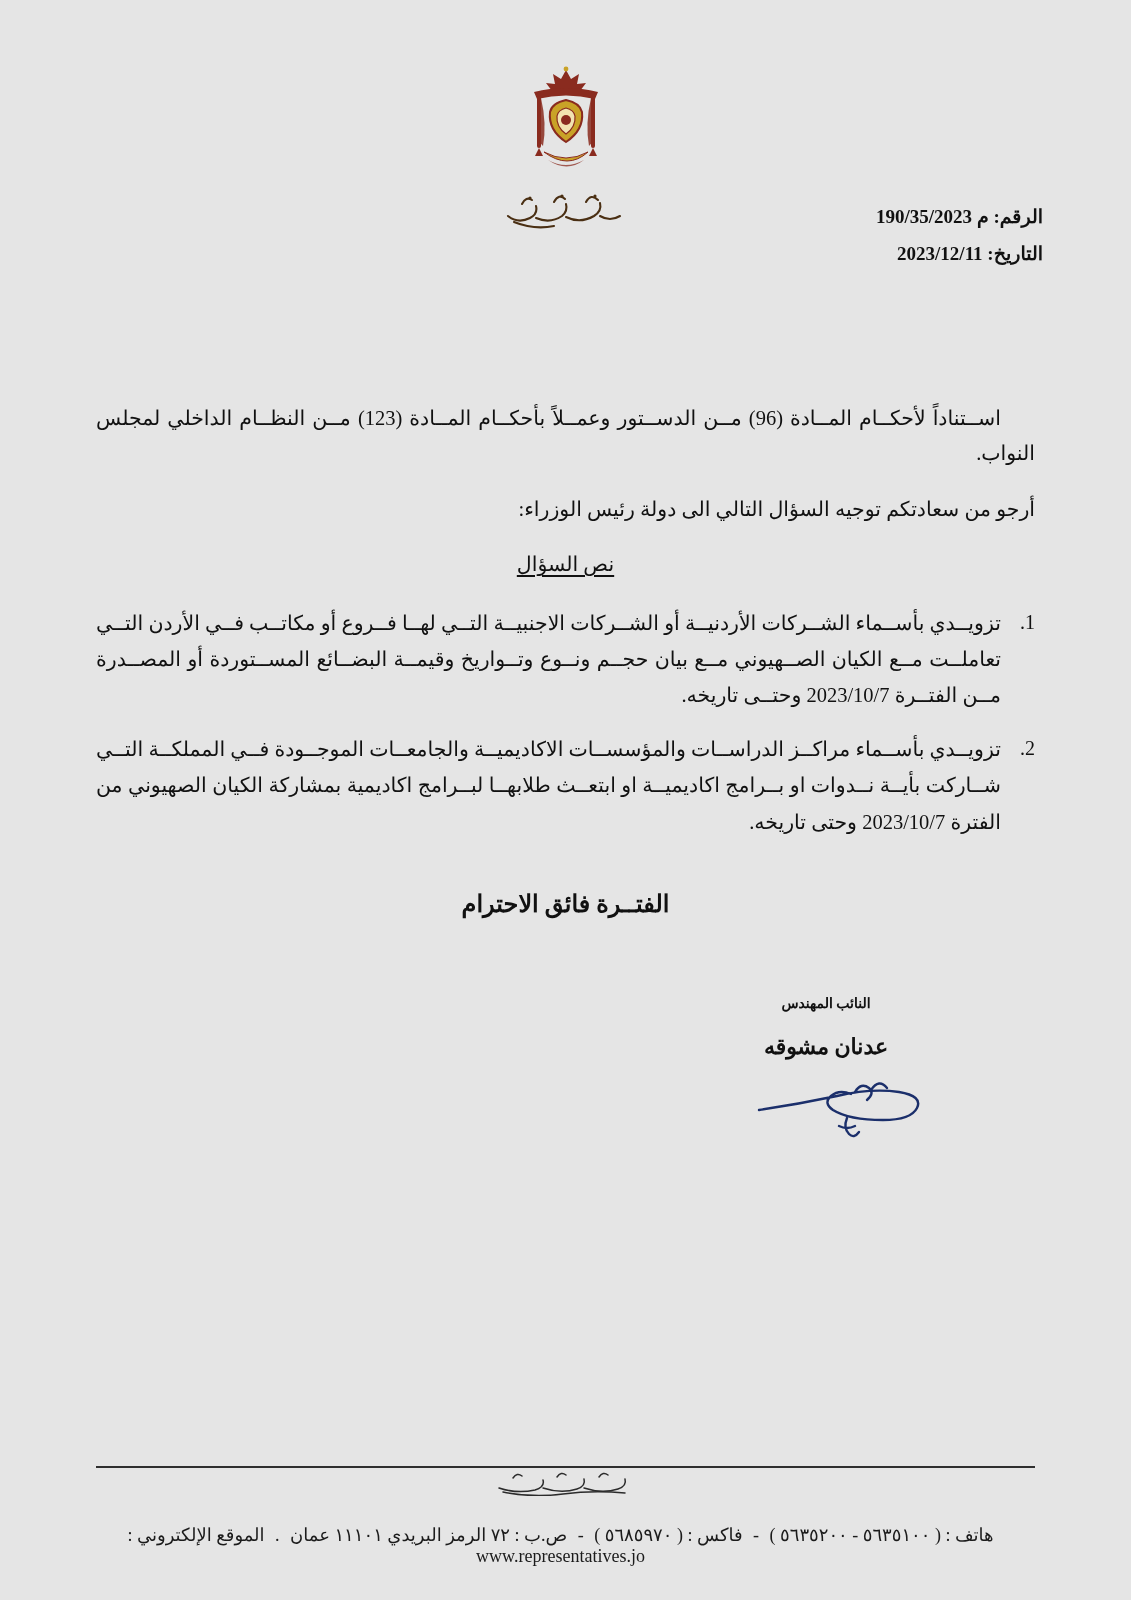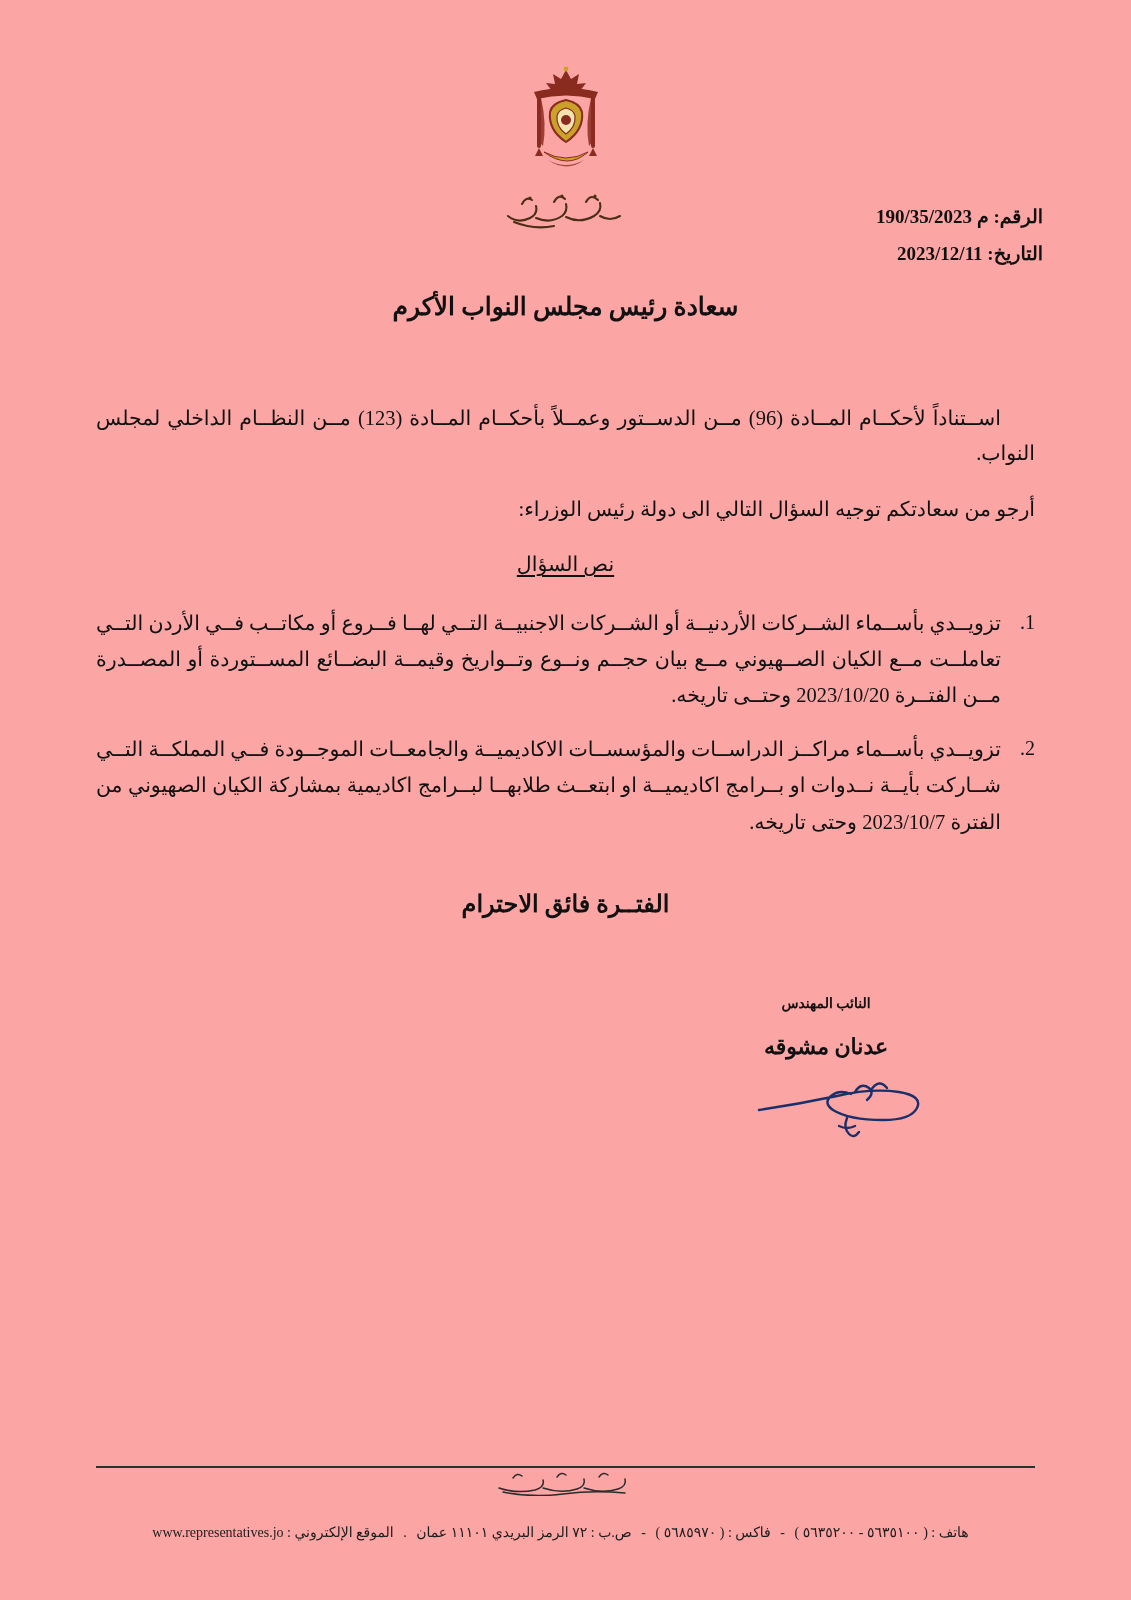--- a/index.html
+++ b/index.html
@@ -11,21 +11,21 @@
     width: 1131px;
     height: 1600px;
     position: relative;
     font-family: "Liberation Serif", "DejaVu Serif", serif;
     color: #111111;
     overflow: hidden;
   }
   .page {
     position: absolute;
     inset: 0;
-    background: #fca5a5;
+    background: #e5e5e5;
   }
 
   
   .emblem-wrap {
     position: absolute;
     top: 66px;
     left: 0;
     right: 0;
     text-align: center;
   }
@@ -169,21 +169,21 @@
     left: 0;
     right: 0;
     text-align: center;
   }
   .footer-line {
     position: absolute;
     top: 1524px;
     left: 96px;
     right: 106px;
     text-align: center;
-    font-size: 14px;
+    font-size: 18px;
     direction: rtl;
     color: #1b1b1b;
   }
   .footer-line .sep { padding: 0 6px; }
   .footer-line .site { direction: ltr; display: inline-block; }
 </style>
 </head>
 <body>
 
 <div class="page">
@@ -239,28 +239,27 @@
     <div>
       <span class="label">الرقم:</span>
       <span class="value">م 190/35/2023</span>
     </div>
     <div>
       <span class="label">التاريخ:</span>
       <span class="value">2023/12/11</span>
     </div>
   </div>
 
-  <div class="doc-title">سعادة رئيس مجلس النواب الأكرم</div>
 
   <div class="body-area">
     <p class="para-intro">اســتناداً لأحكــام المــادة (96) مــن الدســتور وعمــلاً بأحكــام المــادة (123) مــن النظــام الداخلي لمجلس النواب.</p>
     <p class="para-request">أرجو من سعادتكم توجيه السؤال التالي الى دولة رئيس الوزراء:</p>
     <p class="section-label">نص السؤال</p>
     <ol class="questions">
-      <li>تزويــدي بأســماء الشــركات الأردنيــة أو الشــركات الاجنبيــة التــي لهــا فــروع أو مكاتــب فــي الأردن التــي تعاملــت مــع الكيان الصــهيوني مــع بيان حجــم ونــوع وتــواريخ وقيمــة البضــائع المســتوردة أو المصــدرة مــن الفتــرة 2023/10/20 وحتــى تاريخه.</li>
+      <li>تزويــدي بأســماء الشــركات الأردنيــة أو الشــركات الاجنبيــة التــي لهــا فــروع أو مكاتــب فــي الأردن التــي تعاملــت مــع الكيان الصــهيوني مــع بيان حجــم ونــوع وتــواريخ وقيمــة البضــائع المســتوردة أو المصــدرة مــن الفتــرة 2023/10/7 وحتــى تاريخه.</li>
       <li>تزويــدي بأســماء مراكــز الدراســات والمؤسســات الاكاديميــة والجامعــات الموجــودة فــي المملكــة التــي شــاركت بأيــة نــدوات او بــرامج اكاديميــة او ابتعــث طلابهــا لبــرامج اكاديمية بمشاركة الكيان الصهيوني من الفترة 2023/10/7 وحتى تاريخه.</li>
     </ol>
   </div>
 
   <div class="closing">الفتــرة فائق الاحترام</div>
 
   <div class="sig-block">
     <div class="sig-title">النائب المهندس</div>
     <div class="sig-name">عدنان مشوقه</div>
     <div class="sig-mark">

